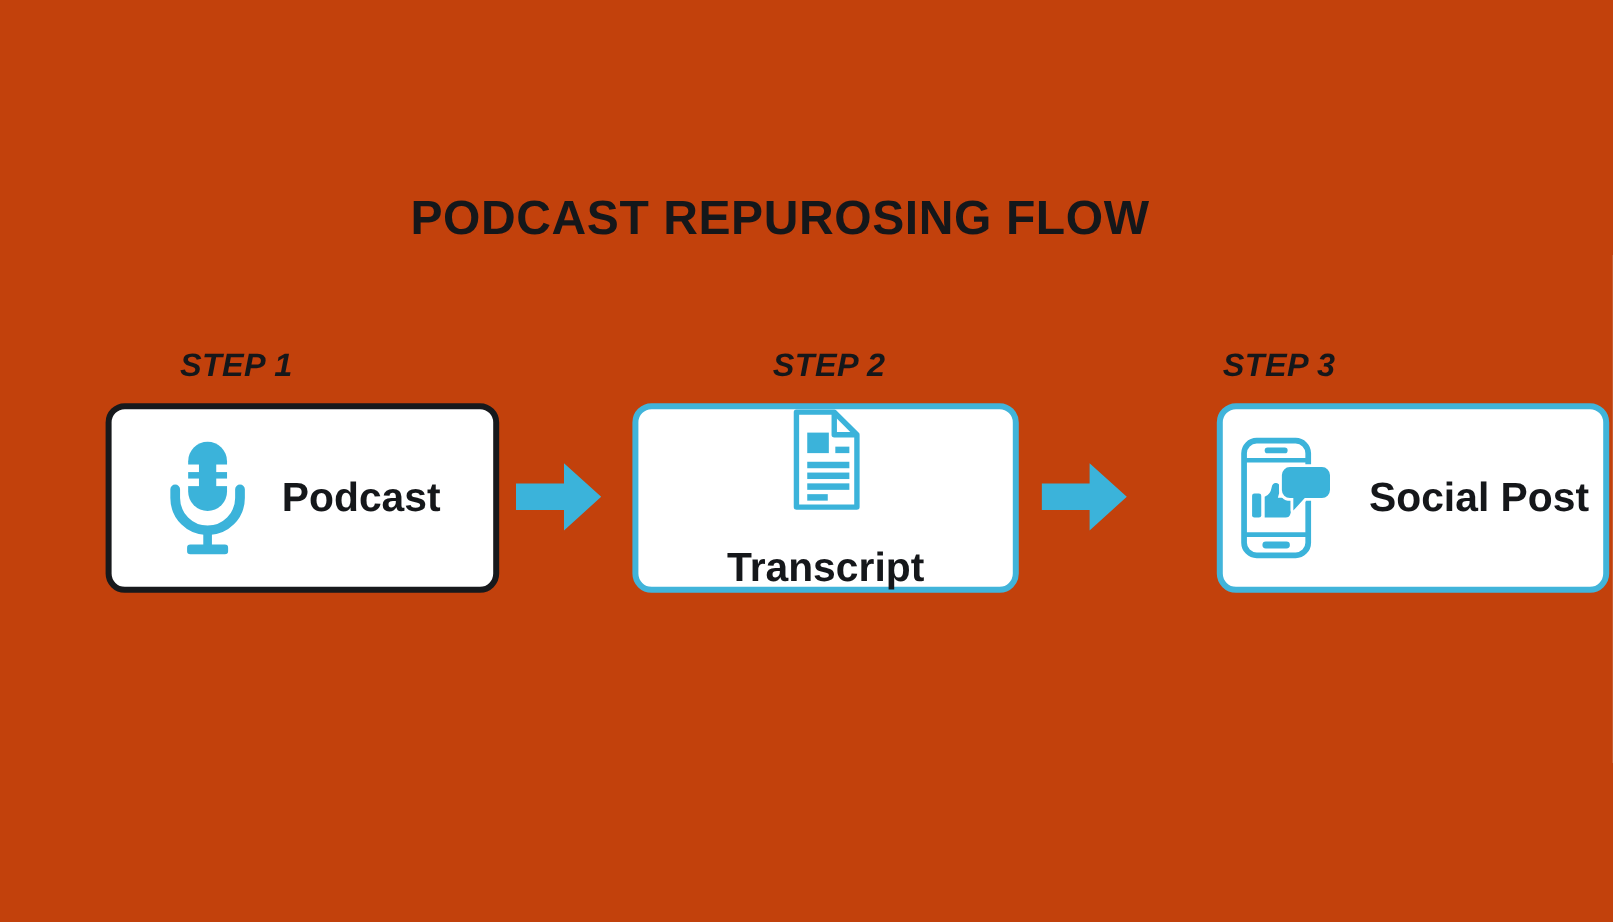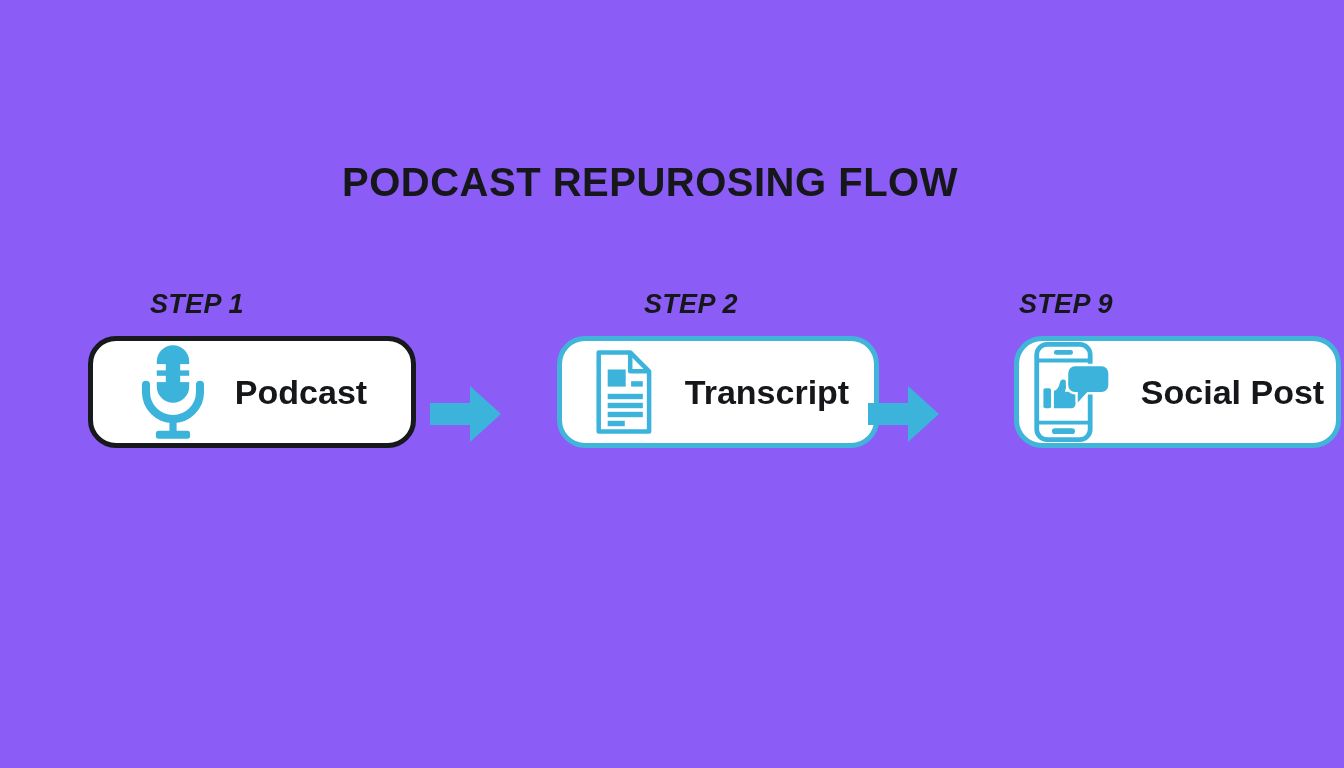--- a/index.html
+++ b/index.html
@@ -5,21 +5,21 @@
   html, body { margin: 0; padding: 0; }
   body {
     font-family: "Liberation Sans", "DejaVu Sans", sans-serif;
     background: #eceff1;
   }
   .canvas {
     position: relative;
     width: 1344px;
     height: 768px;
     margin: 0 auto;
-    background: #8b5cf6;
+    background: #c2410c;
     overflow: hidden;
   }
   .diagram-title {
     position: absolute;
     top: 160px;
     left: 0;
     width: 1300px;
     text-align: center;
     font-size: 40px;
     font-weight: 800;
@@ -33,39 +33,39 @@
     font-size: 27px;
     font-weight: 800;
     letter-spacing: 0.3px;
     color: #15171a;
     white-space: nowrap;
     font-style: italic;
   }
   .step-box {
     position: absolute;
     top: 336px;
-    height: 112px;
+    height: 158px;
     box-sizing: border-box;
     background: #ffffff;
-    border-radius: 28px;
+    border-radius: 16px;
     display: flex;
     align-items: center;
     justify-content: center;
     gap: 26px;
   }
   .step-box.border-dark  { border: 5px solid #17191c; }
   .step-box.border-blue  { border: 5px solid #41b4da; }
   .step-name {
     font-size: 34px;
     font-weight: 800;
     color: #15171a;
     white-space: nowrap;
   }
   .box-1 { left: 88px;  width: 328px; }
-  .box-2 { left: 557px; width: 322px; }
+  .box-2 { left: 527px; width: 322px; flex-direction: column; }
   .box-3 { left: 1014px; width: 327px; }
   .label-1 { left: 150px; }
   .label-2 { left: 601px; margin-left: 43px; }
   .label-3 { left: 1019px; }
   .flow-arrow {
     position: absolute;
     top: 385px;
     width: 72px;
     height: 58px;
   }
@@ -75,21 +75,21 @@
 </style>
 </head>
 <body>
 
 <div class="canvas">
 
   <div class="diagram-title">PODCAST REPUROSING FLOW</div>
 
   <div class="step-label label-1">STEP 1</div>
   <div class="step-label label-2">STEP 2</div>
-  <div class="step-label label-3">STEP 9</div>
+  <div class="step-label label-3">STEP 3</div>
 
   <div class="step-box box-1 border-dark">
     <span class="icon-wrap">
       <svg width="72" height="98" viewBox="0 0 80 108" aria-hidden="true">
         <rect x="22" y="2" width="36" height="64" rx="18" fill="#3bb3da"></rect>
         <rect x="13" y="23" width="19" height="7" fill="#ffffff"></rect>
         <rect x="48" y="23" width="19" height="7" fill="#ffffff"></rect>
         <rect x="13" y="36" width="19" height="7" fill="#ffffff"></rect>
         <rect x="48" y="36" width="19" height="7" fill="#ffffff"></rect>
         <path d="M10 46 v8 a30 30 0 0 0 60 0 v-8" fill="none" stroke="#3bb3da" stroke-width="9" stroke-linecap="round"></path>

